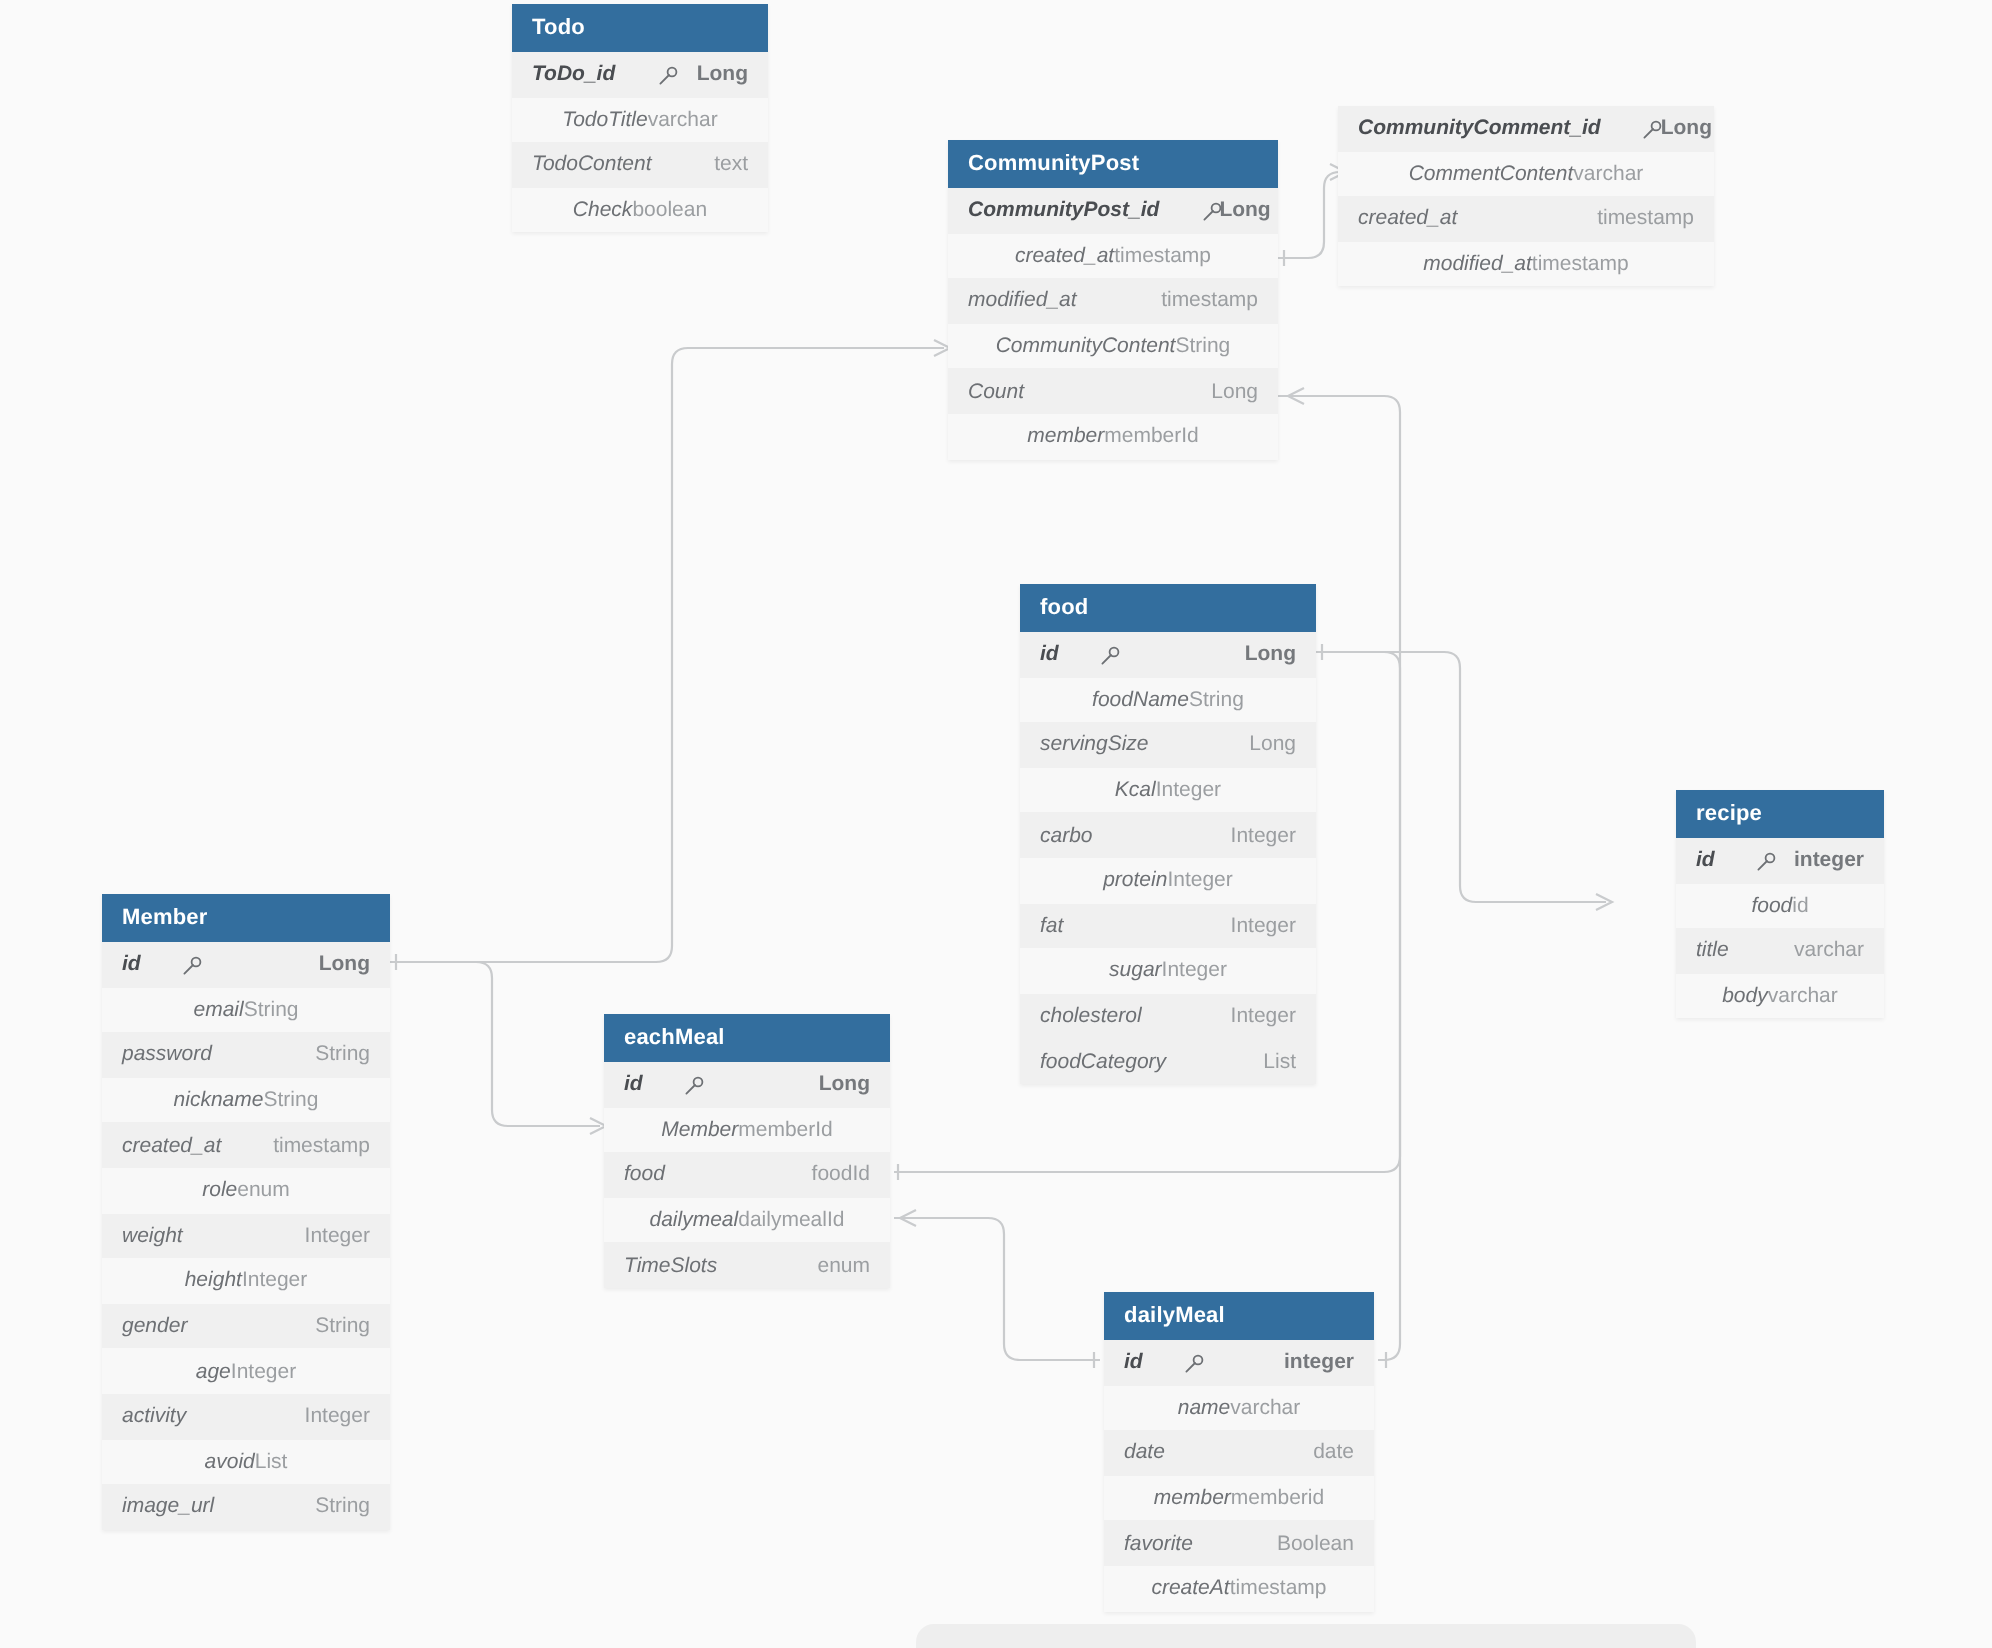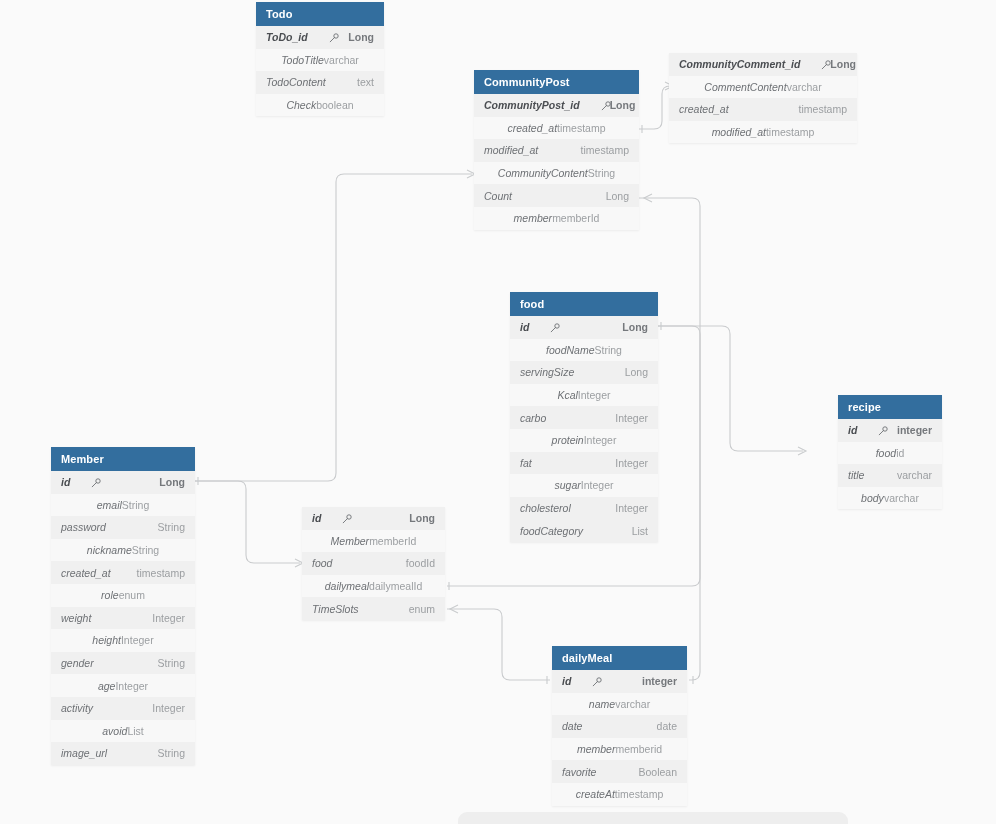--- a/index.html
+++ b/index.html
@@ -464,20 +464,21 @@
           <span class="col-type">List</span>
         </div>
         <div class="row odd">
           <span class="col-name">
             <span>image_url</span>
           </span>
           <span class="col-type">String</span>
         </div>
       </div>
       <div class="table" style="left: 302px; top: 507px; width: 143px;">
+        <div class="table-header">eachMeal</div>
         <div class="row odd pk">
           <span class="col-name">
             <span>id</span>
             <span class="key-icon">
               <svg viewBox="0 0 10 10" width="10" height="10">
                 <circle cx="7" cy="3" r="2.2" fill="none" stroke="#6d7074" stroke-width="0.9"></circle>
                 <path d="M5.5 4.5 L1.2 8.8" stroke="#6d7074" stroke-width="0.9" fill="none" stroke-linecap="round"></path>
               </svg>
             </span>
           </span>

